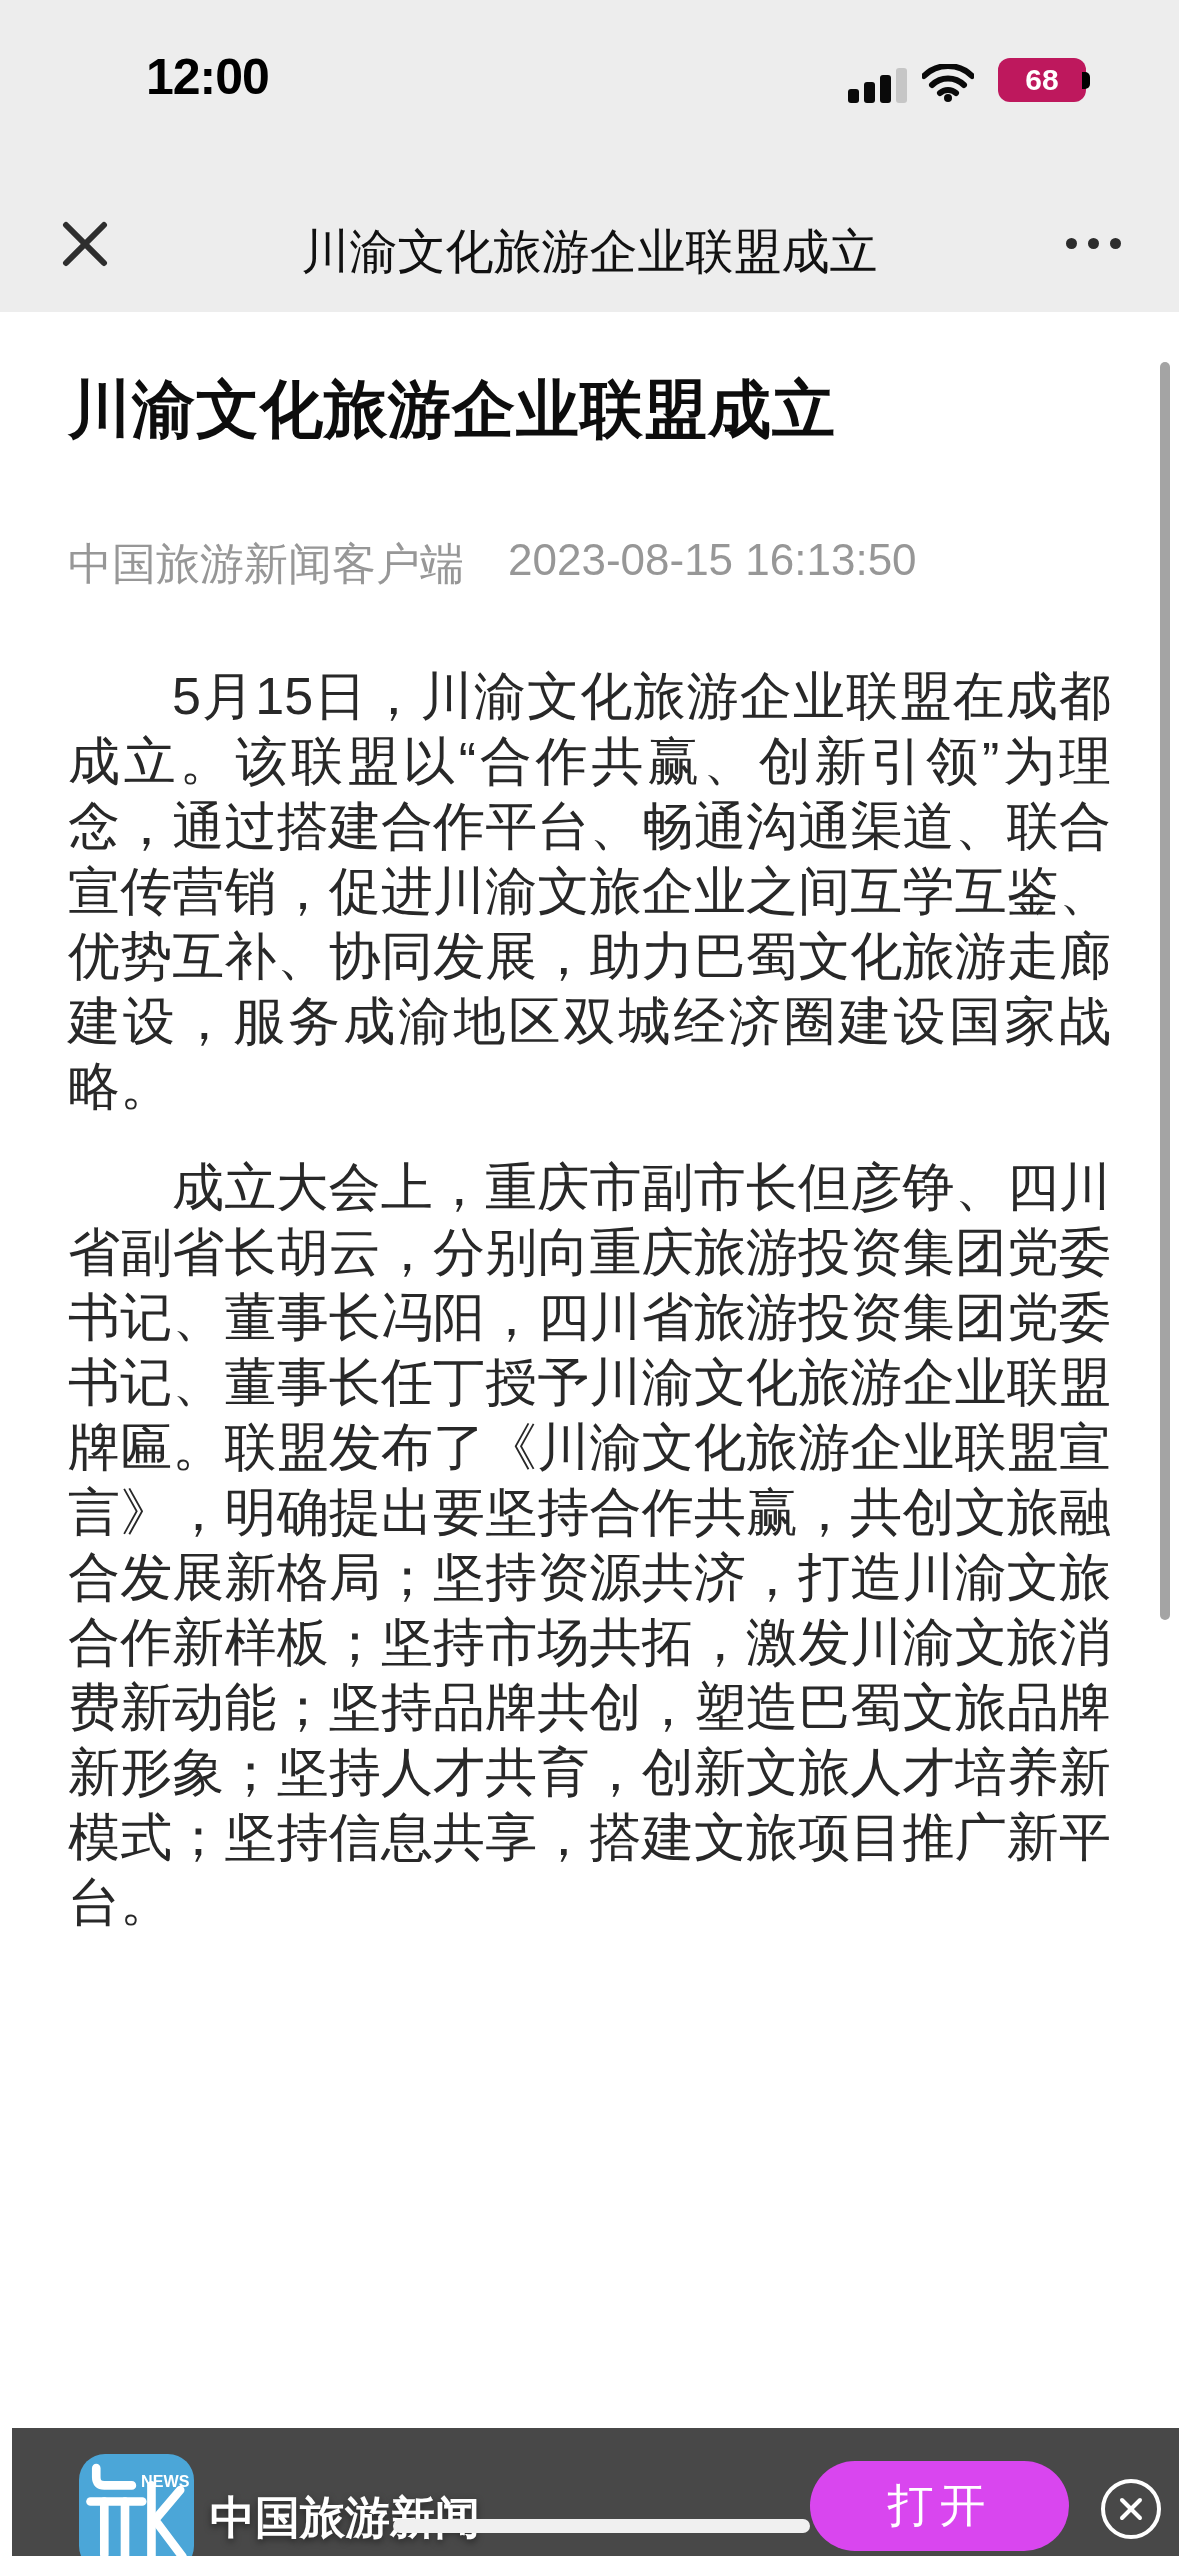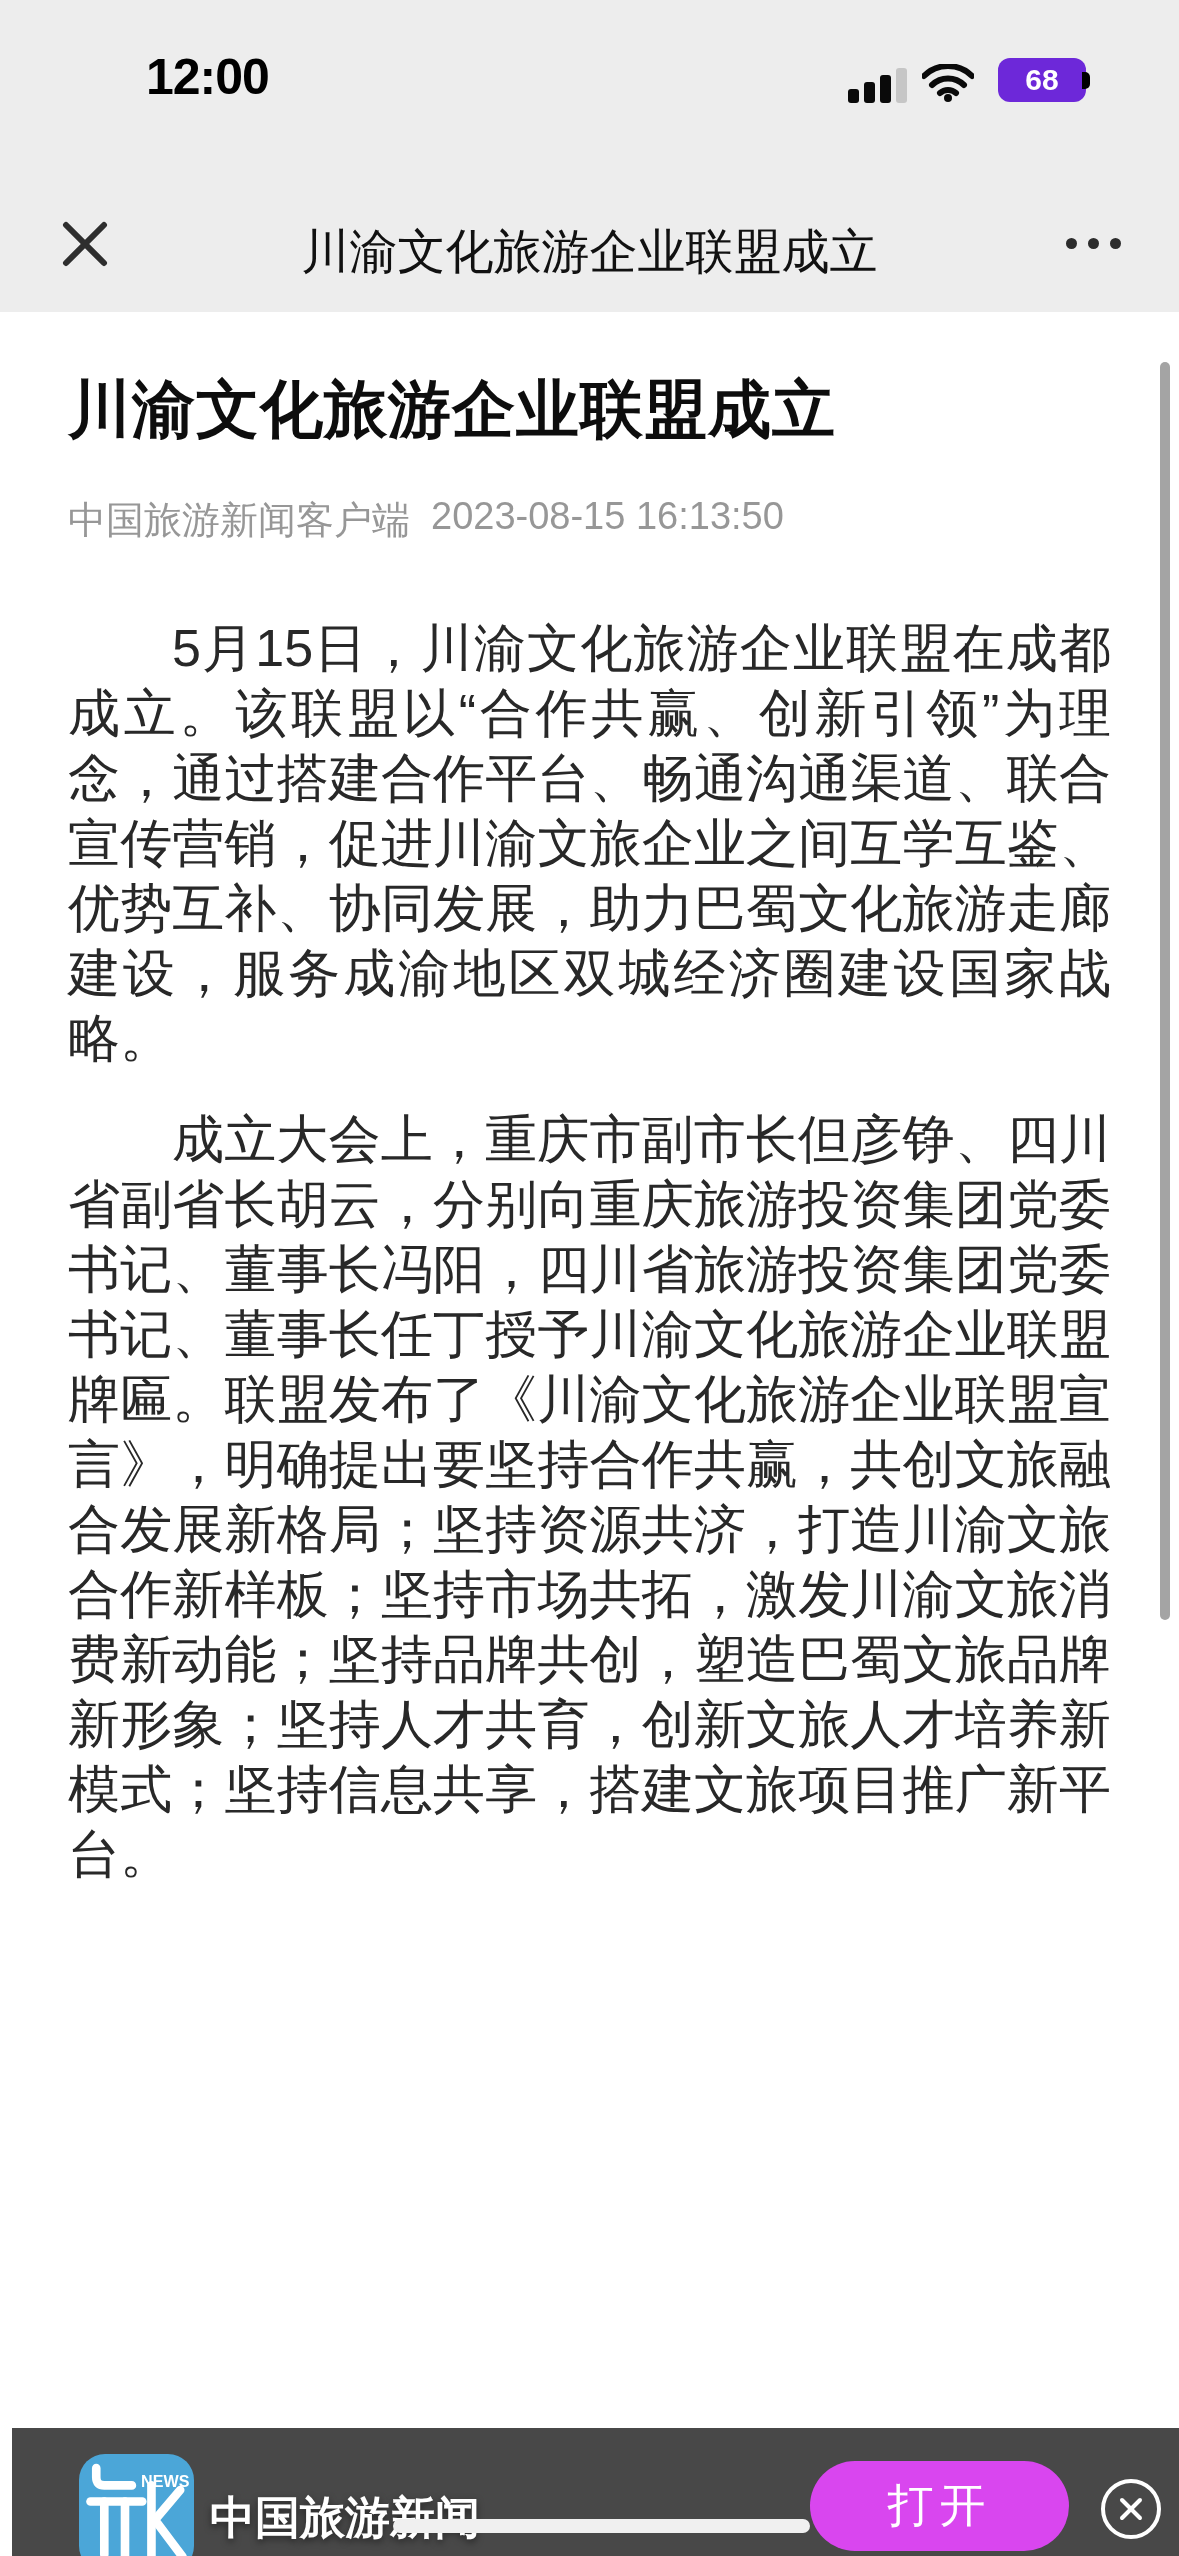--- a/index.html
+++ b/index.html
@@ -10,33 +10,33 @@
     font-family:"Liberation Sans","DejaVu Sans",sans-serif;
   }
   
   .header{position:absolute;top:0;left:0;right:0;height:312px;background:#ededed;}
   .time{position:absolute;left:146px;top:48px;font-size:50px;font-weight:600;color:#000;letter-spacing:-1px;}
   .signal{position:absolute;left:848px;top:68px;display:flex;align-items:flex-end;gap:5px;height:35px;}
   .signal span{width:11px;border-radius:3px;background:#0a0a0a;display:block;}
   .signal .b1{height:14px;}.signal .b2{height:21px;}.signal .b3{height:28px;}
   .signal .b4{height:35px;background:#c6c6c6;}
   .wifi{position:absolute;left:922px;top:64px;}
-  .battery{position:absolute;left:998px;top:58px;width:88px;height:44px;background:#6d28d9;
+  .battery{position:absolute;left:998px;top:58px;width:88px;height:44px;background:#be185d;
     border-radius:12px;display:flex;align-items:center;justify-content:center;
     color:#fff;font-size:30px;font-weight:700;}
   .battery-nub{position:absolute;left:1082px;top:72px;width:8px;height:17px;background:#000;border-radius:0 5px 5px 0;}
   .nav-close{position:absolute;left:60px;top:219px;width:50px;height:50px;cursor:pointer;}
   .nav-title{position:absolute;left:180px;right:180px;top:220px;text-align:center;
     font-size:48px;font-weight:500;color:#111;white-space:nowrap;overflow:hidden;text-overflow:ellipsis;}
   .nav-more{position:absolute;right:58px;top:238px;display:flex;gap:11px;cursor:pointer;}
   .nav-more i{width:11px;height:11px;border-radius:50%;background:#2c2c2c;display:block;}
   
   .article{position:absolute;left:68px;right:68px;top:312px;}
   .article h1{margin:55px 0 0;font-size:63px;line-height:84px;font-weight:700;color:#0d0d0d;letter-spacing:1px;}
-  .meta{margin-top:44px;font-size:38px;color:#979797;display:flex;gap:21px;white-space:nowrap;}
+  .meta{margin-top:84px;font-size:44px;color:#979797;display:flex;gap:44px;white-space:nowrap;}
   .para{margin:36px 0 0;font-size:52px;line-height:65px;color:#282828;
     text-align:justify;text-indent:2em;word-break:break-all;}
   .para.first{margin-top:70px;}
   
   .scrollbar{position:absolute;right:9px;top:362px;width:10px;height:1258px;border-radius:5px;background:#a4a4a4;}
   
   .banner{position:absolute;left:12px;right:0;bottom:0;height:128px;background:rgba(45,45,45,0.87);}
   .app-logo{position:absolute;left:67px;top:26px;width:115px;height:118px;border-radius:26px;
     background:#4ba6d8;cursor:pointer;}
   .app-name{position:absolute;left:198px;top:60px;font-size:45px;font-weight:700;color:#ffffff;

